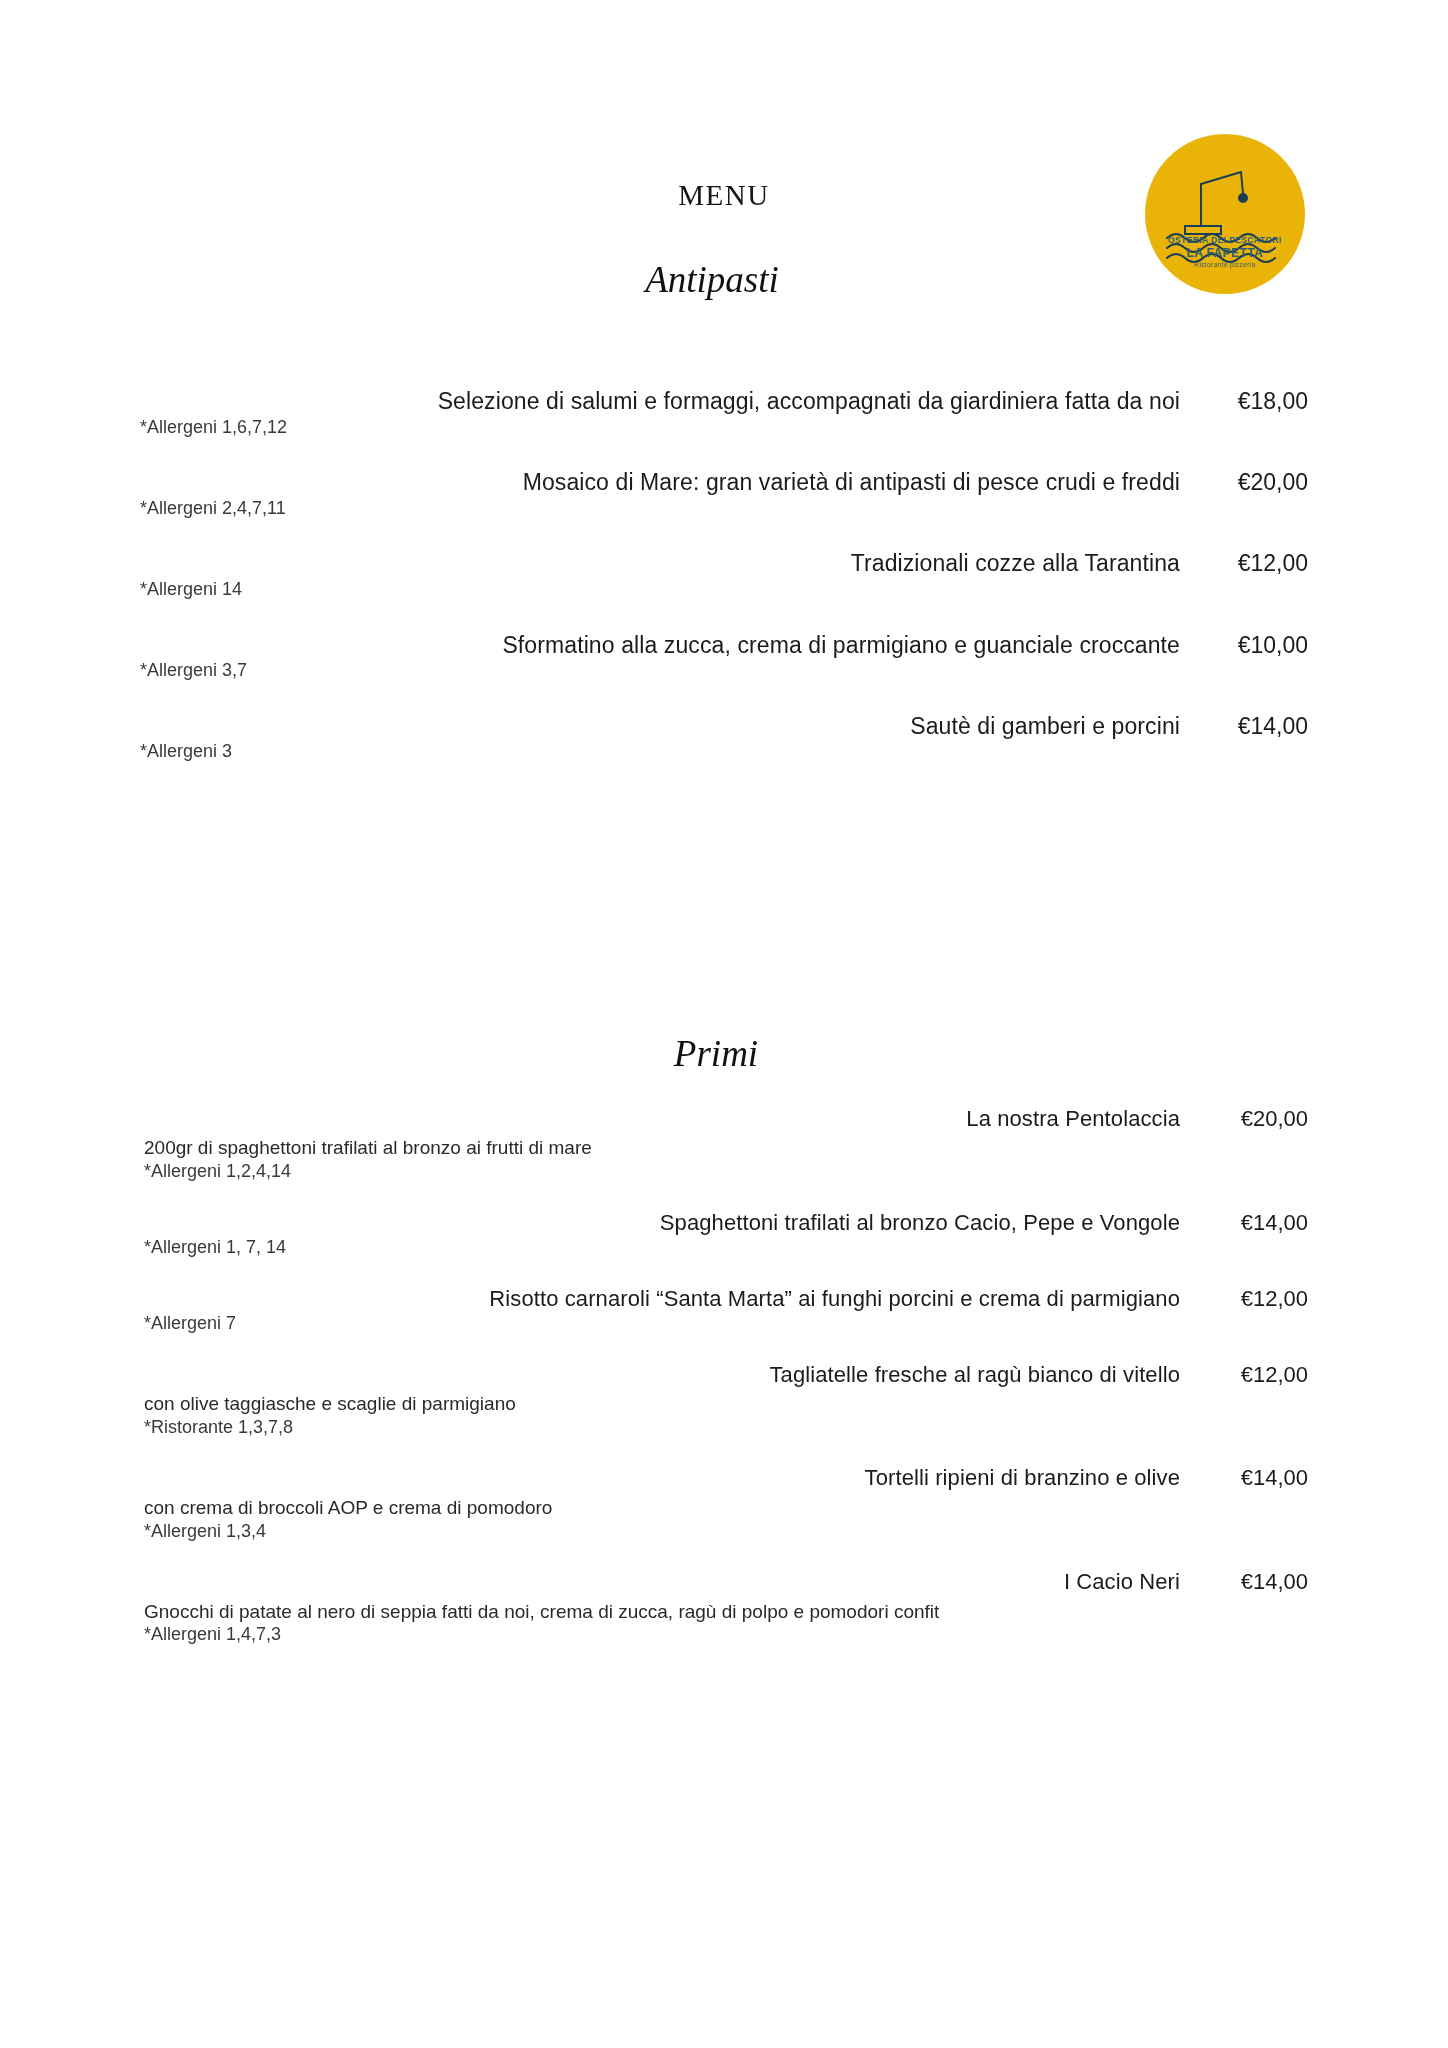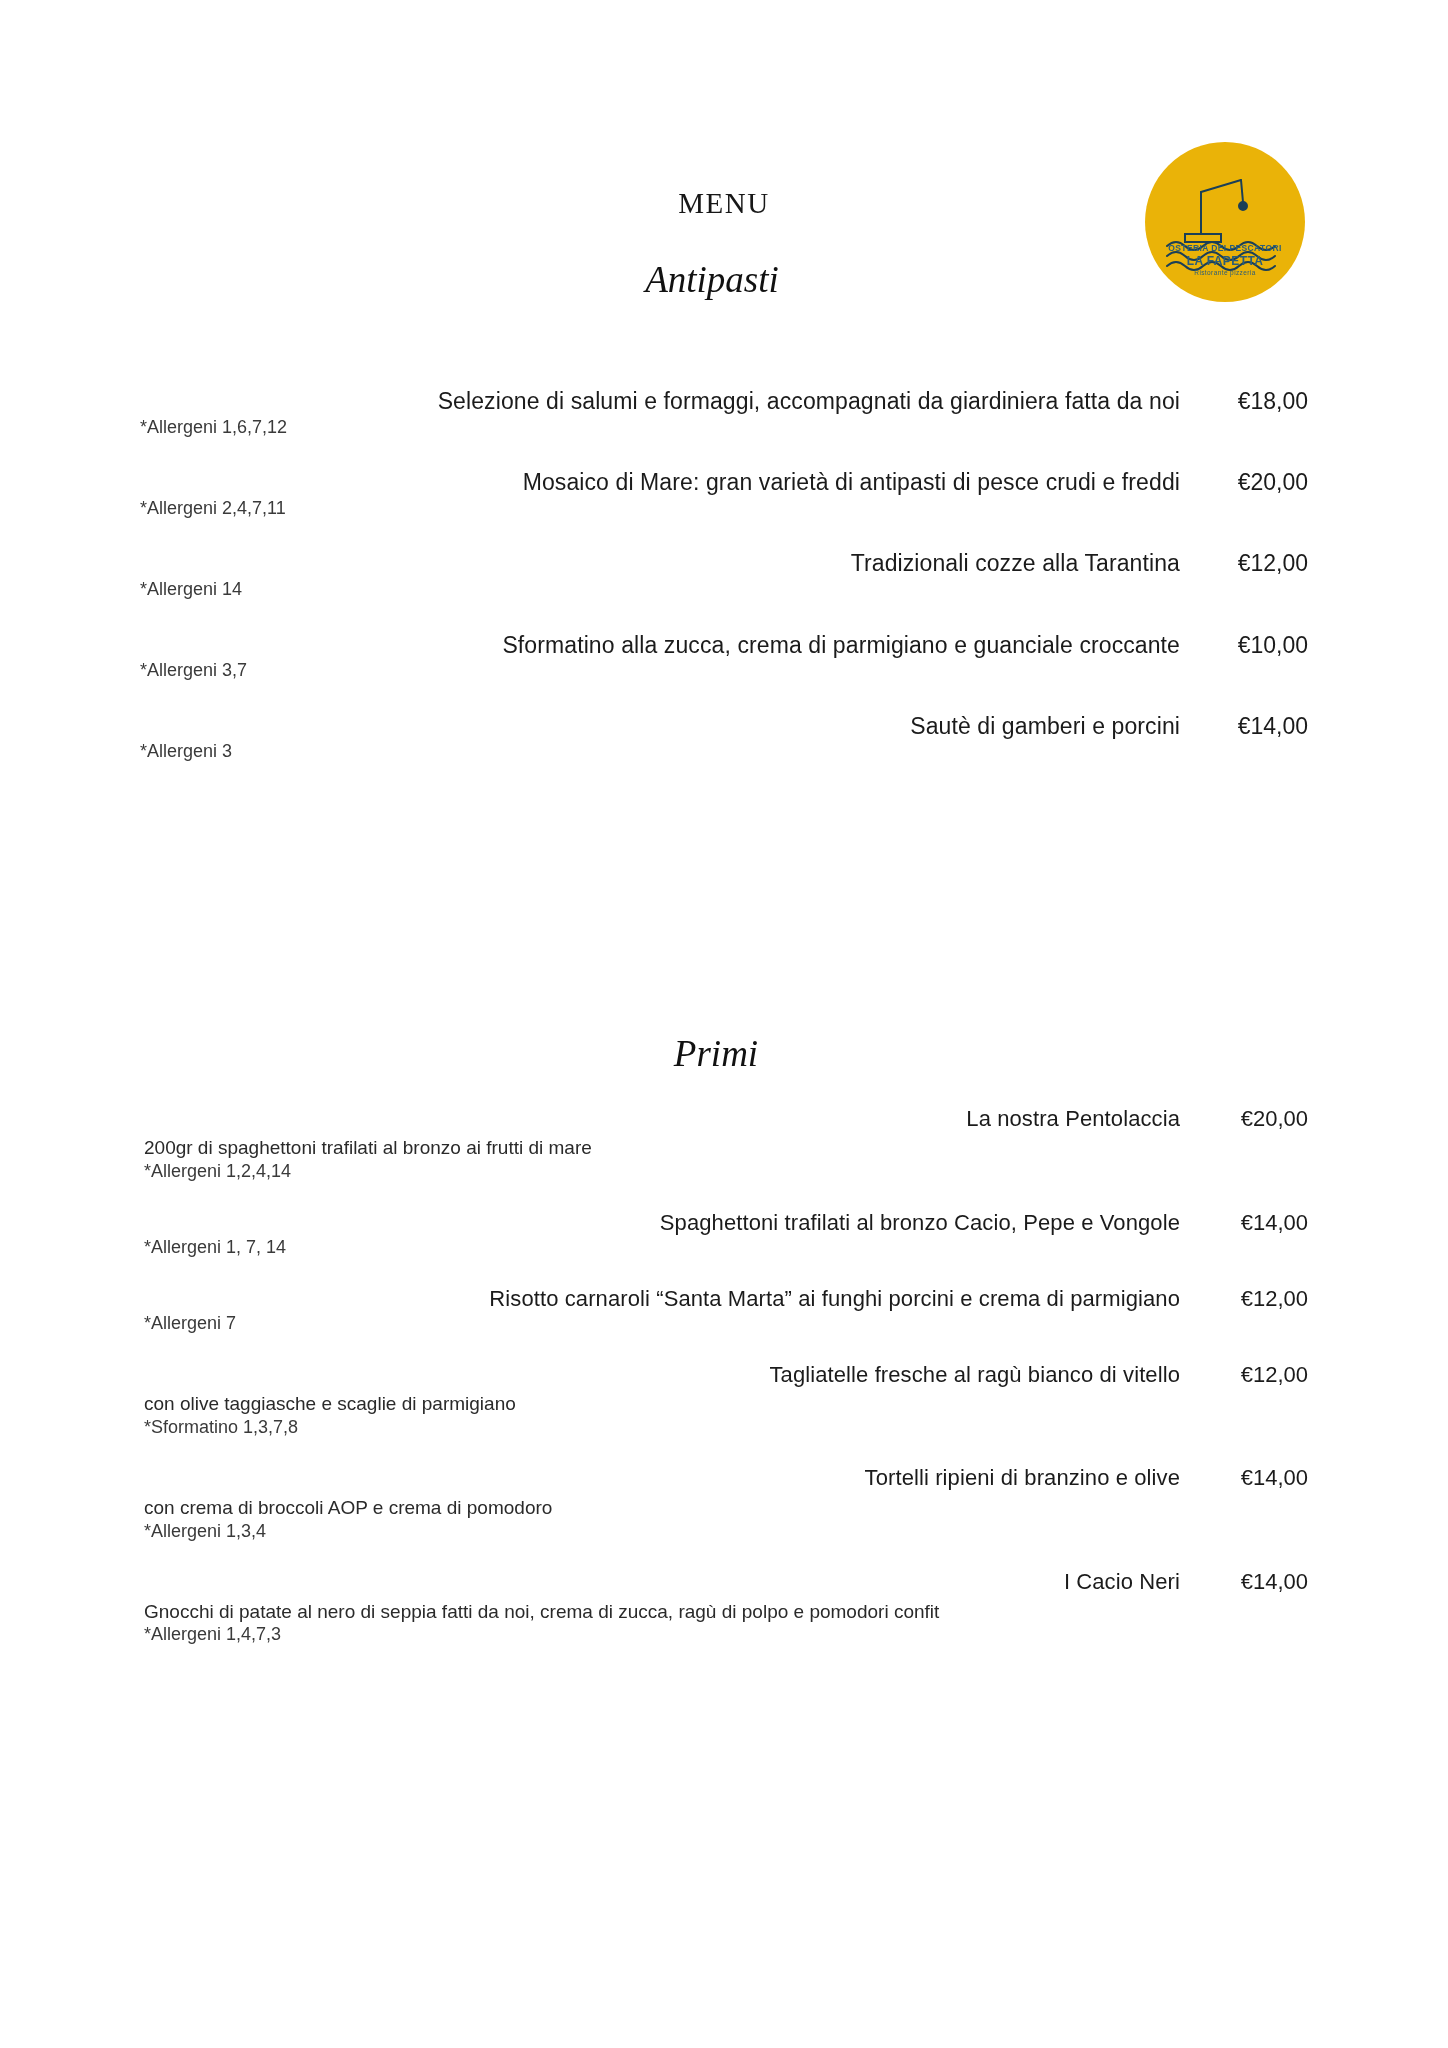--- a/index.html
+++ b/index.html
@@ -13,21 +13,21 @@
     font-family: "Liberation Sans", sans-serif;
     color: #1a1a1a;
     position: relative;
     overflow: hidden;
   }
   .page {
     position: relative;
     width: 1448px;
     height: 1604px;
     box-sizing: border-box;
-    padding: 12px 140px;
+    padding: 4px 140px;
   }
   
   .header {
     position: relative;
     height: 300px;
   }
   .menu-title {
     position: absolute;
     top: 175px;
     left: 0;
@@ -245,21 +245,21 @@
       </div>
       <div class="item-allerg">*Allergeni 7</div>
     </div>
 
     <div class="item">
       <div class="item-row">
         <div class="item-name">Tagliatelle fresche al ragù bianco di vitello</div>
         <div class="item-price">€12,00</div>
       </div>
       <div class="item-desc">con olive taggiasche e scaglie di parmigiano</div>
-      <div class="item-allerg">*Sformatino 1,3,7,8</div>
+      <div class="item-allerg">*Ristorante 1,3,7,8</div>
     </div>
 
     <div class="item">
       <div class="item-row">
         <div class="item-name">Tortelli ripieni di branzino e olive</div>
         <div class="item-price">€14,00</div>
       </div>
       <div class="item-desc">con crema di broccoli AOP e crema di pomodoro</div>
       <div class="item-allerg">*Allergeni 1,3,4</div>
     </div>

